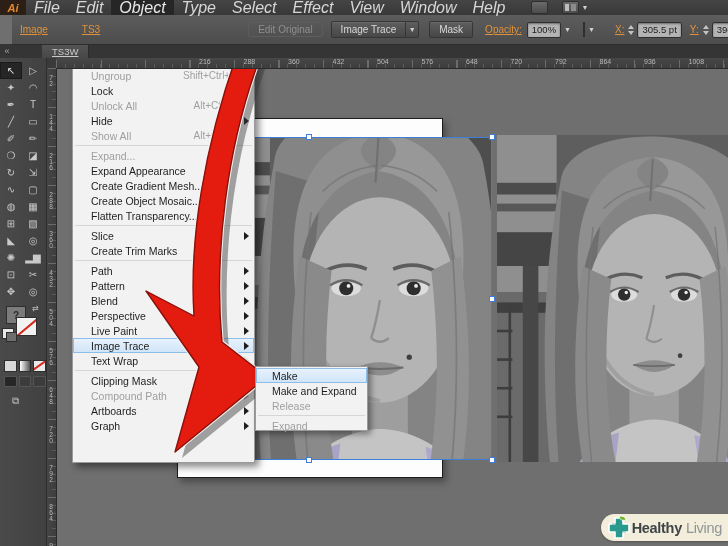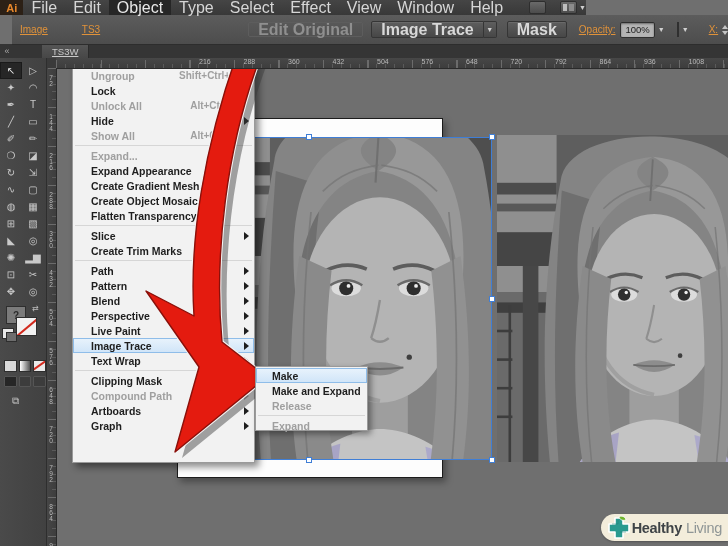--- a/index.html
+++ b/index.html
@@ -4,23 +4,23 @@
 <style>
   html,body{margin:0;padding:0;}
   body{
     width:728px;height:546px;position:relative;overflow:hidden;
     font-family:"Liberation Sans",sans-serif;
     background:#6f6f6f;cursor:default;
     -webkit-user-select:none;user-select:none;
   }
   
   .menubar{
-    position:absolute;left:0;top:0;width:586px;height:15px;
+    position:absolute;left:0;top:0;width:728px;height:15px;
     background:linear-gradient(#454545,#383838);
-    display:flex;align-items:center;z-index:30;
+    display:flex;align-items:center;z-index:30;font-style:italic;
   }
   .ai-logo{
     width:26px;height:15px;background:#2c2016;color:#e8882c;
     font-weight:bold;font-size:11px;display:flex;align-items:center;justify-content:center;
   }
   .menubar-items{display:flex;align-items:center;height:100%;}
   .menubar-item{
     padding:0 8px;font-size:16px;color:#d6d6d6;height:100%;
     display:flex;align-items:center;
   }
@@ -39,22 +39,22 @@
     position:absolute;left:12px;top:15px;width:728px;height:29px;
     background:linear-gradient(#5c5c5c,#4d4d4d);
     border-bottom:1px solid #2d2d2d;
     display:flex;align-items:center;font-size:10px;color:#cfcfcf;z-index:29;
   }
   .cb-link{color:#e0923a;text-decoration:underline;margin-left:8px;white-space:nowrap;}
   .cb-spacer{flex:0 0 auto;}
   .cb-btn{
     background:linear-gradient(#5e5e5e,#474747);
     border:1px solid #353535;box-shadow:0 1px 0 rgba(255,255,255,.08) inset;
-    border-radius:2px;color:#d8d8d8;font-size:16px;
-    height:17px;display:flex;align-items:center;padding:0 9px;white-space:nowrap;font-weight:bold;
+    border-radius:2px;color:#d8d8d8;font-size:10px;
+    height:17px;display:flex;align-items:center;padding:0 9px;white-space:nowrap;
   }
   .cb-btn.ghost{background:transparent;border-color:#5d5d5d;color:#8f8f8f;box-shadow:none;height:15px;}
   .cb-dd{display:flex;align-items:stretch;}
   .cb-dd .cb-caretseg{
     border:1px solid #353535;border-left:none;border-radius:0 2px 2px 0;
     background:linear-gradient(#5e5e5e,#474747);width:13px;display:flex;align-items:center;justify-content:center;
     color:#cfcfcf;font-size:7px;height:17px;box-sizing:border-box;
   }
   .cb-dd .cb-btn{border-radius:2px 0 0 2px;}
   .cb-field{
@@ -155,21 +155,21 @@
     position:absolute;width:6px;height:6px;background:#fff;border:1px solid #3f7ed6;
     box-sizing:border-box;z-index:5;
   }
   
   .menu-panel{
     position:absolute;left:72px;top:15px;width:183px;height:448px;
     background:#f2f2f2;border:1px solid #9a9a9a;box-sizing:border-box;
     box-shadow:4px 4px 7px rgba(0,0,0,.45);z-index:10;padding-top:2px;
   }
   .menu-item{
-    height:15px;display:flex;align-items:center;font-size:10.5px;color:#1e1e1e;position:relative;font-weight:bold;
+    height:15px;display:flex;align-items:center;font-size:10.5px;color:#1e1e1e;position:relative;
   }
   .menu-item .mi-label{padding-left:18px;white-space:nowrap;}
   .menu-item .mi-shortcut{margin-left:auto;padding-right:16px;font-size:10px;color:#1e1e1e;white-space:nowrap;}
   .menu-item.disabled{color:#9f9f9f;}
   .menu-item.disabled .mi-shortcut{color:#9f9f9f;}
   .menu-item.has-sub::after{
     content:"";position:absolute;right:5px;top:50%;margin-top:-4px;
     border-left:5px solid currentColor;border-top:4px solid transparent;border-bottom:4px solid transparent;
   }
   .menu-item.highlighted{

